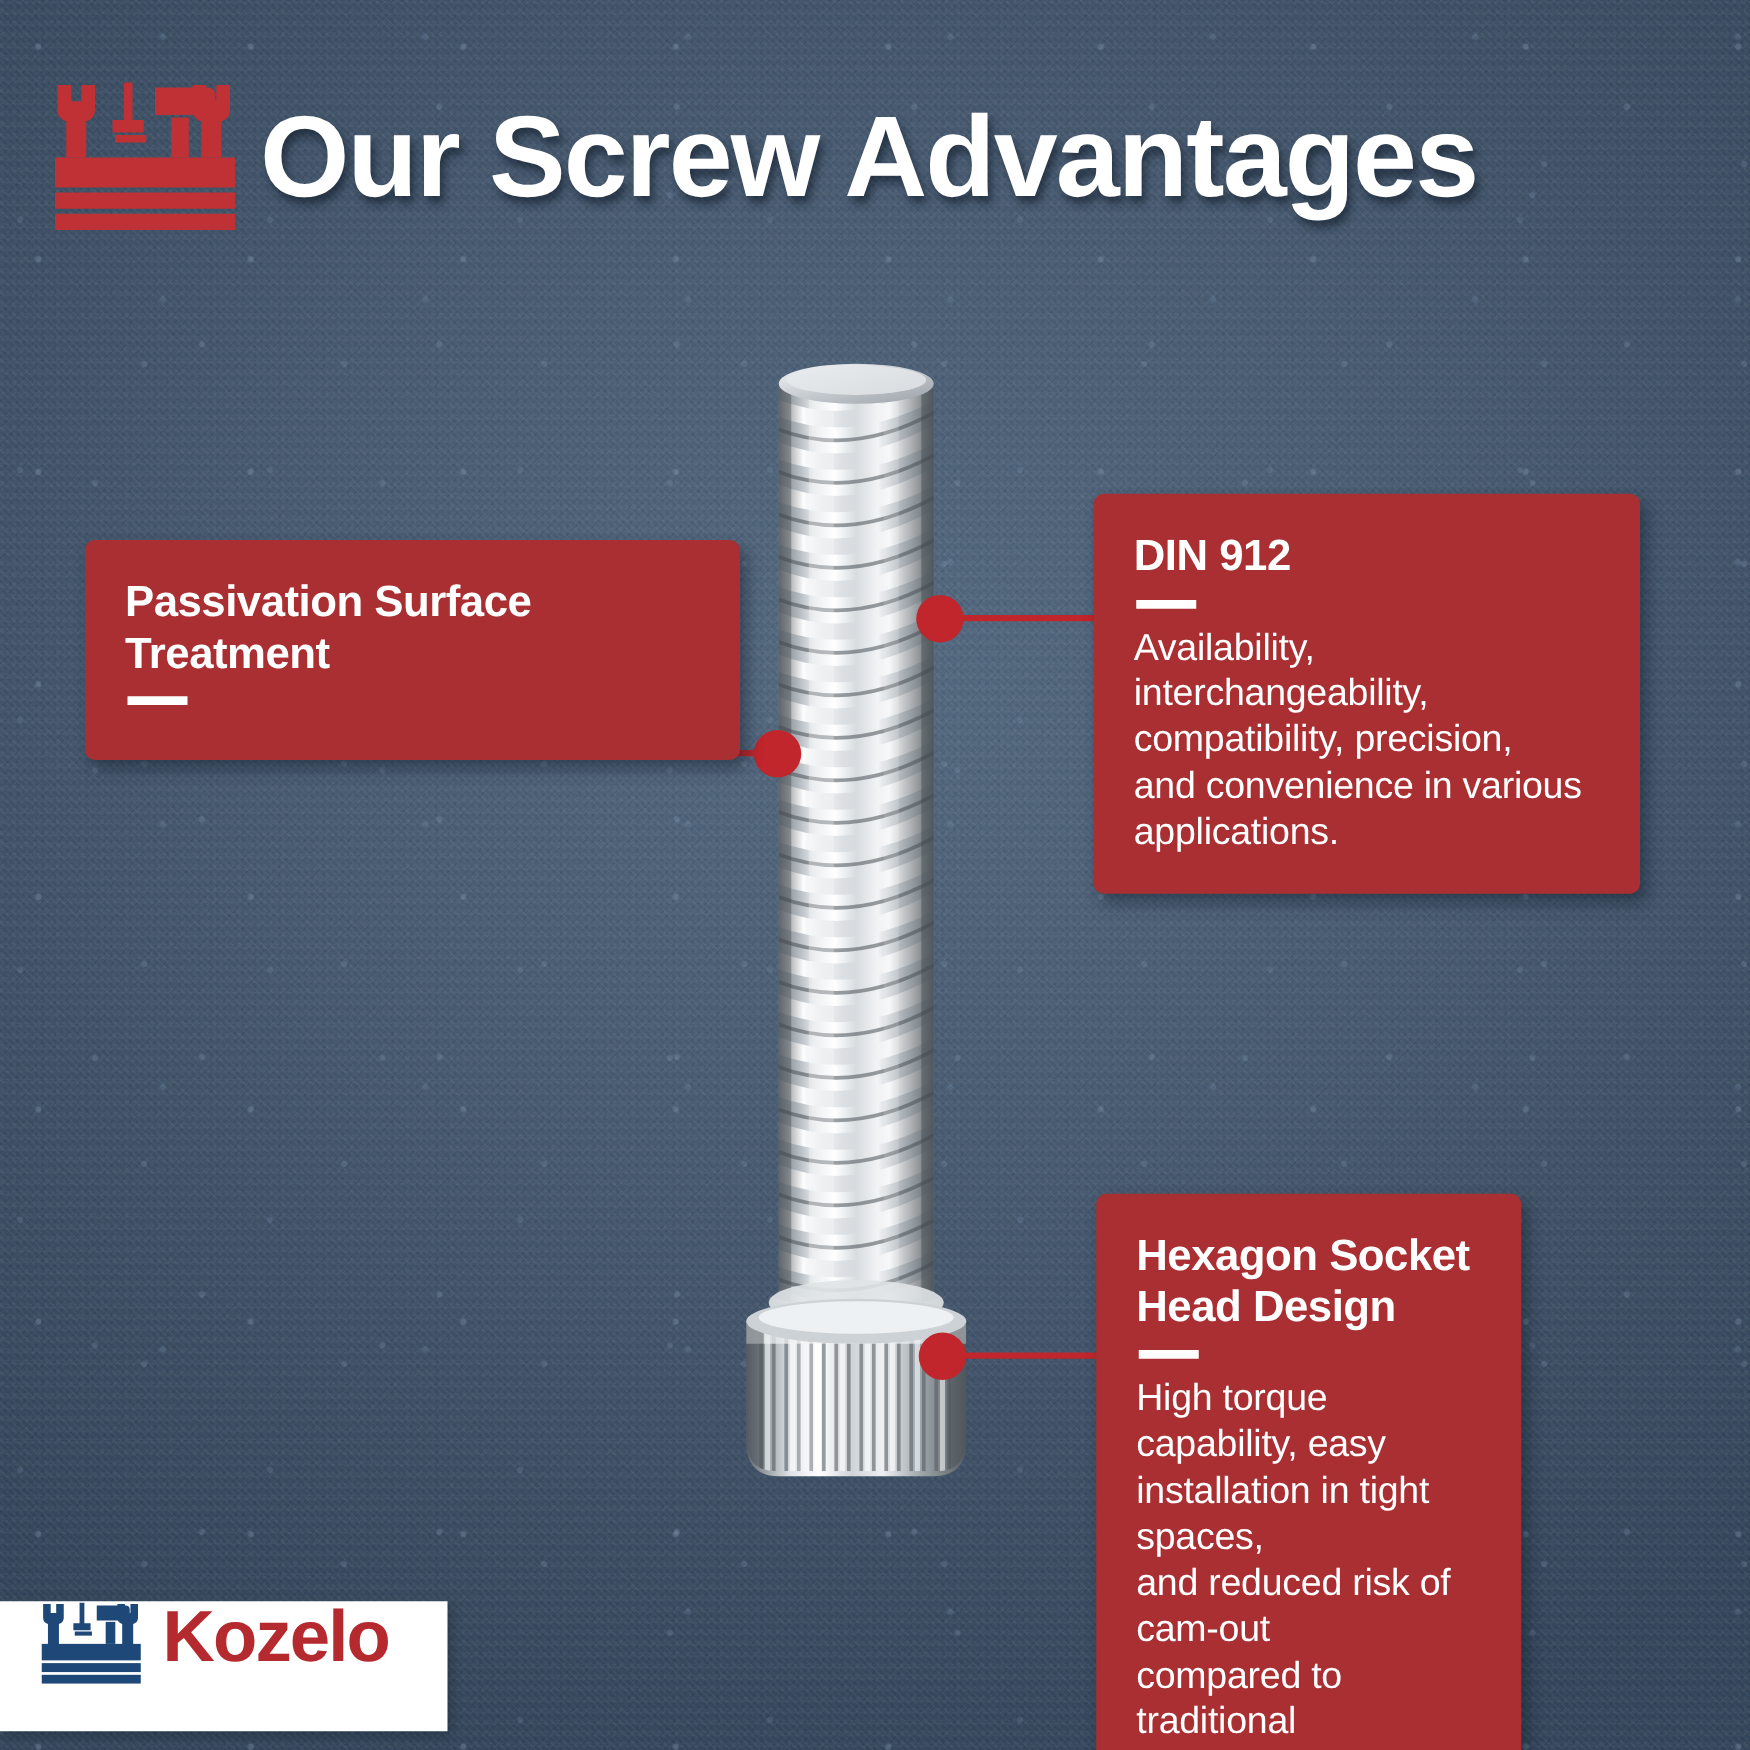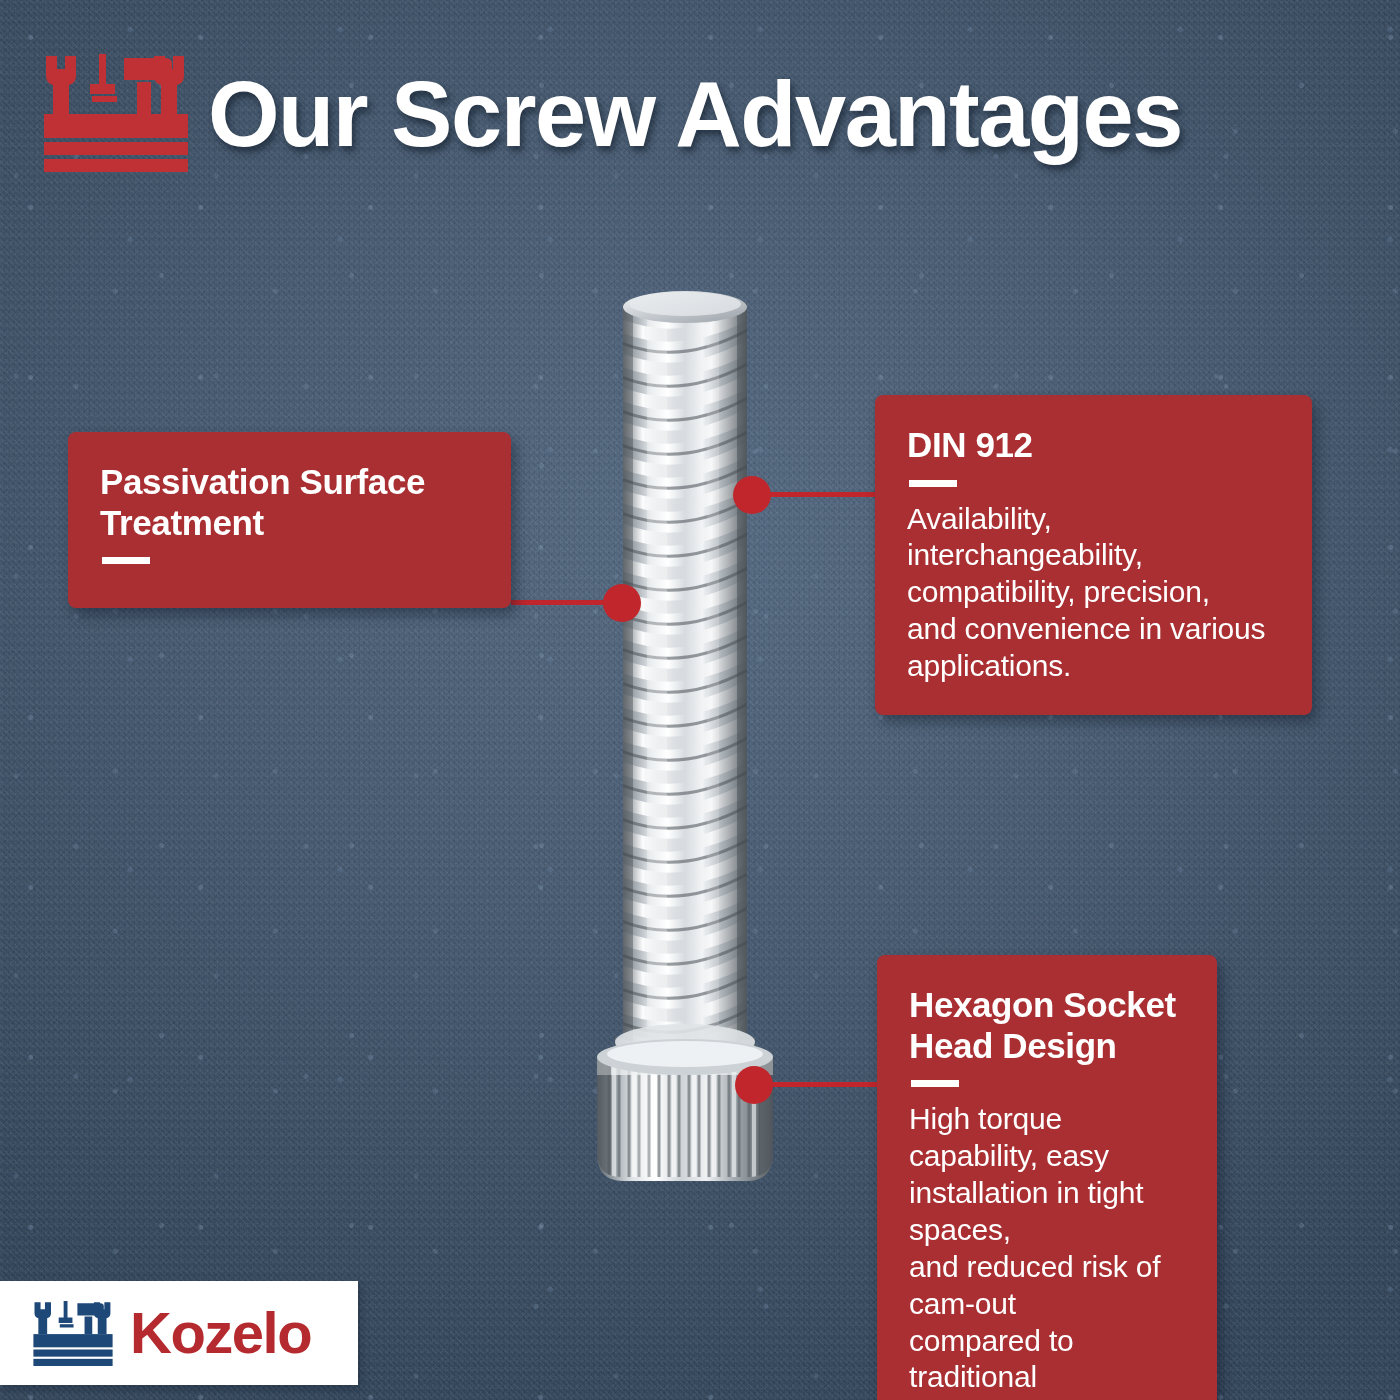--- a/index.html
+++ b/index.html
@@ -31,21 +31,21 @@
   #grain {
     position:absolute; inset:0;
     background-image:
       repeating-conic-gradient(from 0deg at 50% 50%, rgba(255,255,255,.05) 0deg 12deg, rgba(0,0,0,.045) 12deg 24deg);
     background-size:5px 5px;
     opacity:.55;
     mix-blend-mode:overlay;
   }
 
   
-  #header { position:absolute; left:0; top:0; width:1400px; height:200px; }
+  #header { position:absolute; left:0; top:12px; width:1400px; height:200px; }
   #toolbox-icon { position:absolute; left:42px; top:52px; width:148px; height:120px; }
   #title {
     position:absolute; left:208px; top:62px;
     font-size:92px; font-weight:bold; color:#ffffff;
     letter-spacing:-1.5px; white-space:nowrap;
     text-shadow:3px 5px 7px rgba(10,20,33,.55);
   }
 
   
   #screw { position:absolute; left:575px; top:285px; width:260px; height:910px; }
@@ -64,36 +64,36 @@
     letter-spacing:-.4px;
   }
   .card .rule {
     width:48px; height:7px; background:#fff;
     margin:14px 0 14px 2px;
   }
   .card p {
     font-size:30px; line-height:1.23; letter-spacing:-.2px;
     white-space:pre-line;
   }
-  #card-passivation { left:68px; top:432px; width:443px; }
+  #card-passivation { left:68px; top:432px; width:524px; }
   #card-din         { left:875px; top:395px; width:437px; }
   #card-hex         { left:877px; top:955px; width:340px; }
 
   
   .connector { position:absolute; }
   .connector .line { position:absolute; height:5px; background:#c0262b; top:0; }
   .connector .dot  { position:absolute; width:38px; height:38px; border-radius:50%;
                      background:#c0262b; top:-16px; }
 
   
   #logo-panel {
     position:absolute; left:0; top:1281px; width:358px; height:104px;
     background:#ffffff;
     box-shadow:2px 3px 8px rgba(10,20,33,.35);
-    display:flex; align-items:center;
+    display:flex; 
   }
   #logo-mark { width:82px; height:66px; margin-left:32px; flex:none; }
   #logo-text {
     margin-left:16px; font-size:58px; font-weight:bold;
     color:#b52a2e; letter-spacing:-1.5px; line-height:1;
   }
 </style>
 </head>
 <body>
 

